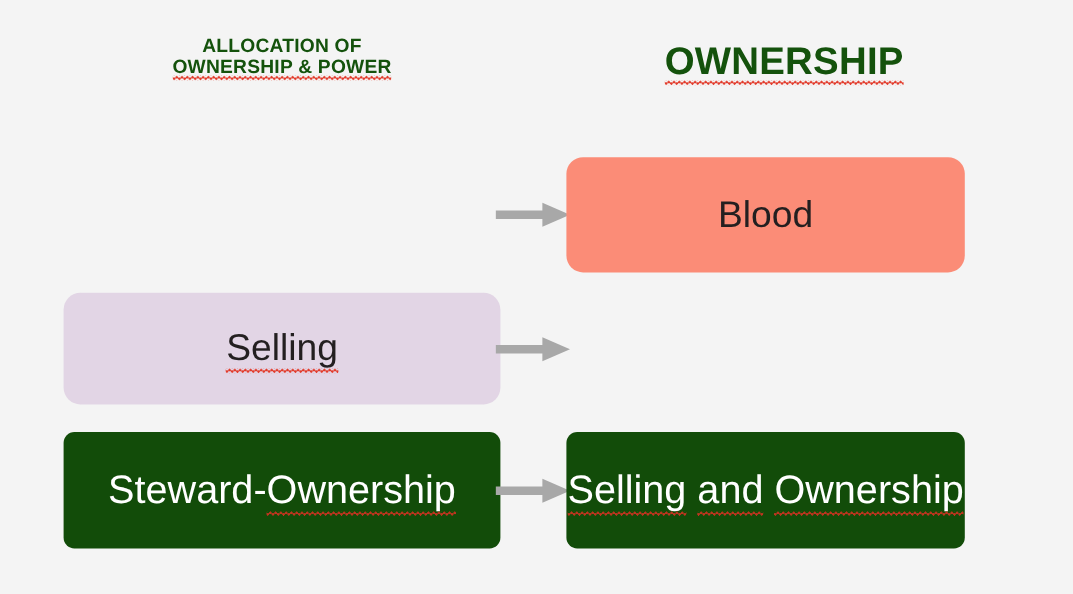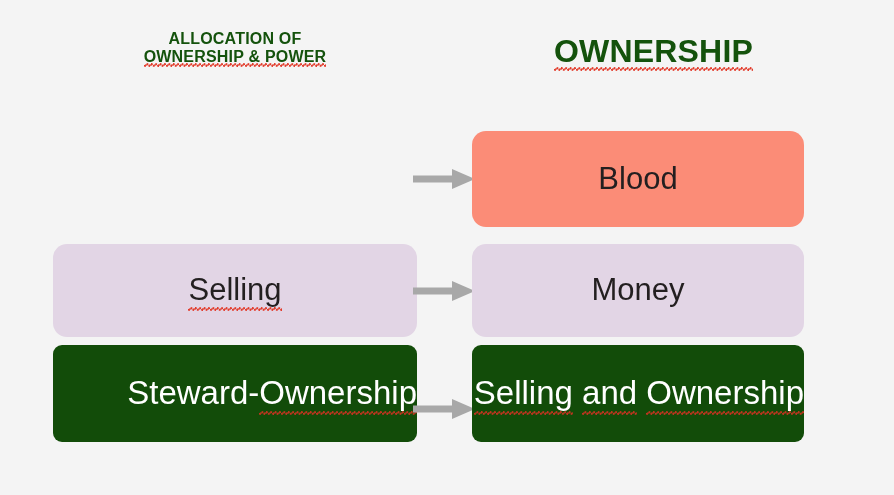--- a/index.html
+++ b/index.html
@@ -75,21 +75,21 @@
     display: inline-block;
     font-size: 31px;
     line-height: 1.1;
   }
 
   .col-left  { left: 53px;  width: 364px; }
   .col-right { left: 472px; width: 332px; }
 
   .row1 { top: 131px; height: 96px; border-radius: 14px; }
   .row2 { top: 244px; height: 93px; border-radius: 14px; }
-  .row3 { top: 345px; height: 97px; border-radius: 9px; justify-content: flex-end; }
+  .row3 { top: 360px; height: 97px; border-radius: 9px; }
 
   .fill-salmon   { background: #fb8c77; }
   .fill-lavender { background: #e2d5e5; }
   .fill-green    { background: #124c09; }
 
   .text-dark  { color: #231f20; }
   .text-white { color: #ffffff; }
 
   .row3 .box-label { font-size: 33px; }
   .text-white .sq::after {
@@ -131,23 +131,20 @@
 
   <div class="box col-left row2 fill-lavender text-dark">
     <span class="box-label sq">Selling</span>
   </div>
 
   <svg class="arrow arrow-r2" viewBox="0 0 62 22">
     <line x1="0" y1="11" x2="44" y2="11" stroke="#a8a8a8" stroke-width="7"></line>
     <polygon points="39,1 62,11 39,21" fill="#a8a8a8"></polygon>
   </svg>
 
-  <div class="box col-right row2 fill-lavender text-dark">
-    <span class="box-label">Money</span>
-  </div>
 
   <div class="box col-left row3 fill-green text-white">
     <span class="box-label"><span>Steward-</span><span class="sq">Ownership</span></span>
   </div>
 
   <svg class="arrow arrow-r3" viewBox="0 0 62 22">
     <line x1="0" y1="11" x2="44" y2="11" stroke="#a8a8a8" stroke-width="7"></line>
     <polygon points="39,1 62,11 39,21" fill="#a8a8a8"></polygon>
   </svg>
 

